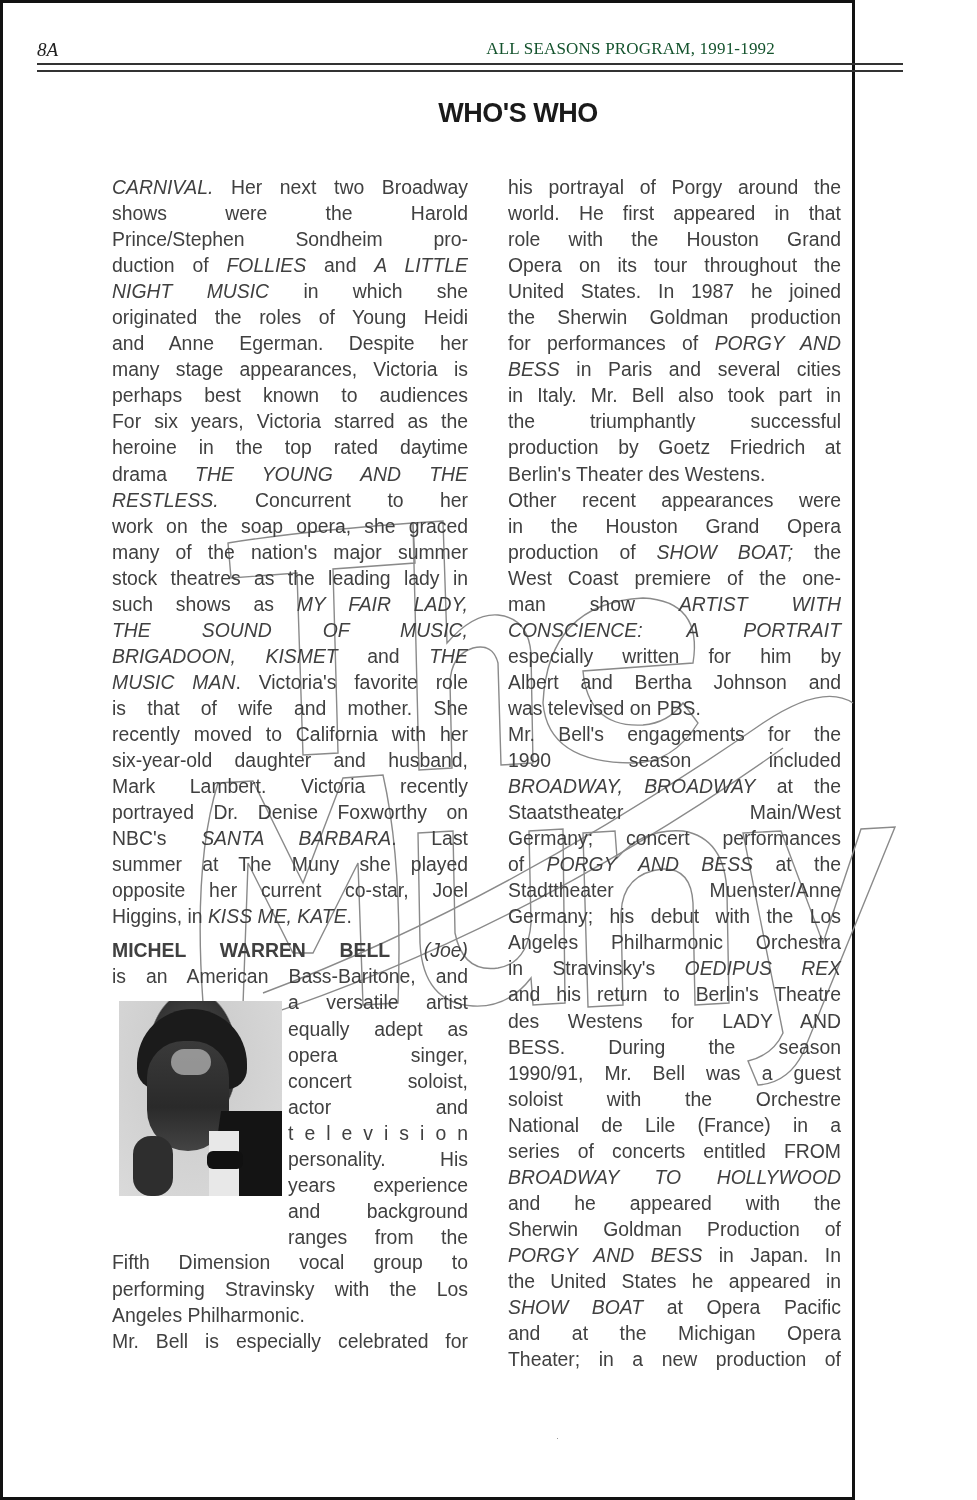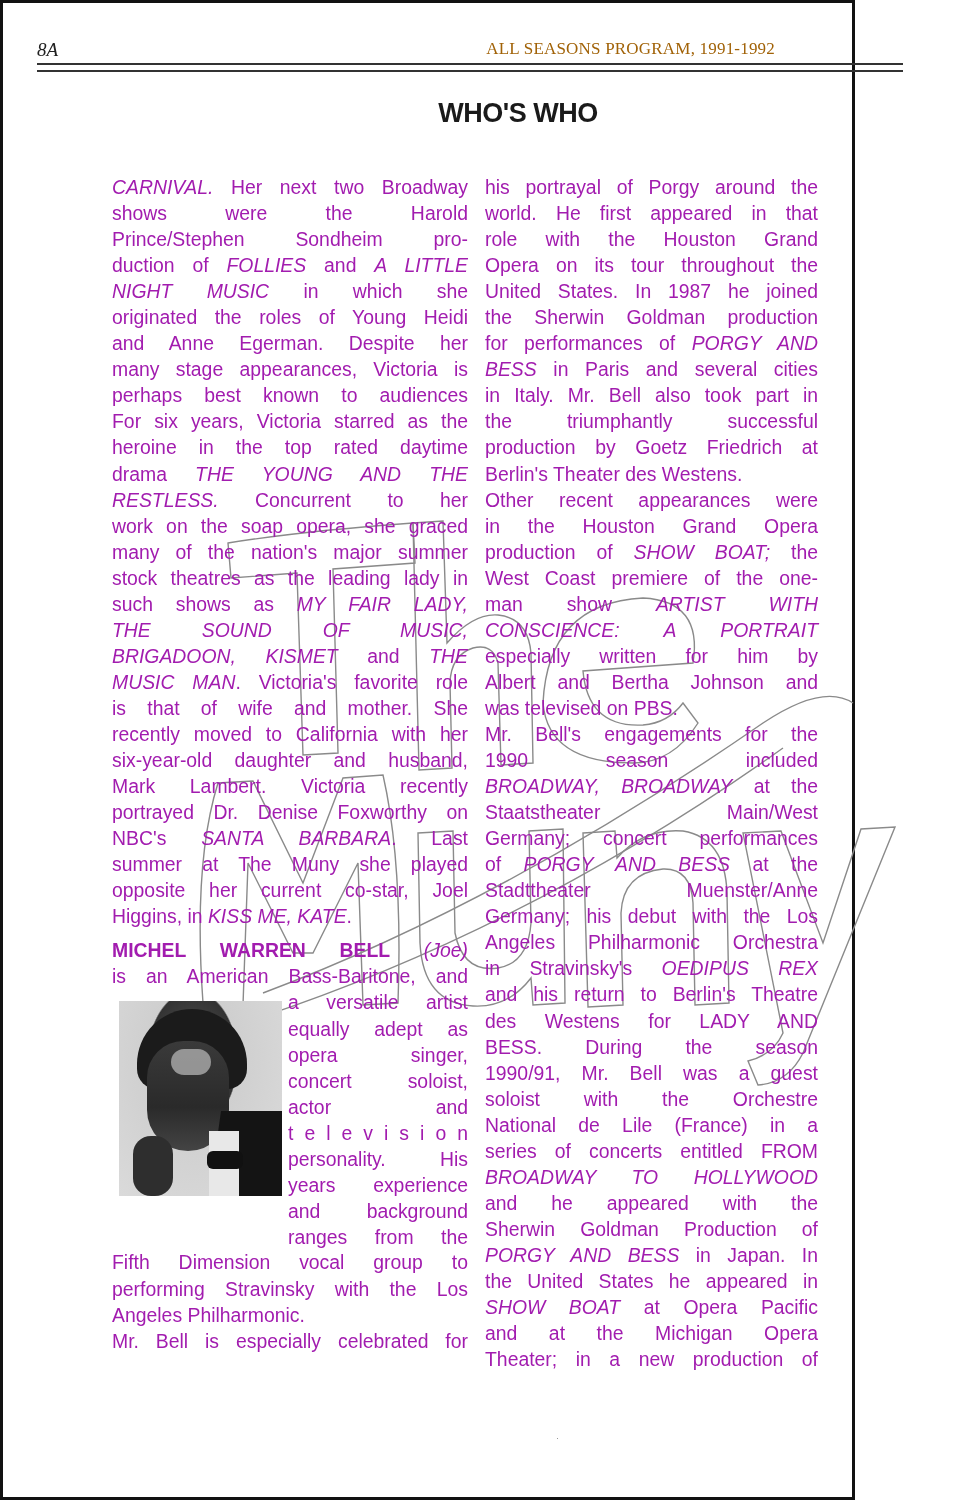--- a/index.html
+++ b/index.html
@@ -1,25 +1,25 @@
 <!DOCTYPE html>
 <html><head>
 <meta charset="utf-8">
 <style>
   html, body { margin: 0; padding: 0; background: #ffffff; }
   body { width: 977px; height: 1500px; position: relative; overflow: hidden; }
   .frame { position: absolute; left: 0; top: 0; width: 855px; height: 1500px; box-sizing: border-box; border: 3px solid #111; background: #fff; }
   .hdr-left { position: absolute; left: 34px; top: 36px; font-family: "Liberation Serif", serif; font-style: italic; font-size: 19px; color: #222; }
-  .hdr-right { position: absolute; right: 77px; top: 36px; font-family: "Liberation Serif", serif; font-size: 17px; letter-spacing: 0.2px; color: #a16207; }
+  .hdr-right { position: absolute; right: 77px; top: 36px; font-family: "Liberation Serif", serif; font-size: 17px; letter-spacing: 0.2px; color: #14532d; }
   .rule1 { position: absolute; left: 34px; width: 866px; top: 60px; height: 0; border-top: 2px solid #333; }
   .rule2 { position: absolute; left: 34px; width: 866px; top: 67px; height: 0; border-top: 2px solid #333; }
   .title { position: absolute; left: 0; width: 1030px; text-align: center; top: 95px; font-family: "Liberation Sans", sans-serif; font-weight: bold; font-size: 27px; color: #1a1a1a; letter-spacing: -0.5px; }
-  .col { position: absolute; top: 171px; width: 356px; font-family: "Liberation Sans", sans-serif; font-size: 19.4px; line-height: 26.05px; color: #a21caf; }
+  .col { position: absolute; top: 171px; width: 356px; font-family: "Liberation Sans", sans-serif; font-size: 19.4px; line-height: 26.05px; color: #404040; }
   .col-left { left: 109px; }
-  .col-right { left: 482px; width: 333px; }
+  .col-right { left: 505px; width: 333px; }
   .line { display: block; white-space: nowrap; text-align: justify; text-align-last: justify; height: 26.05px; }
   .line.last { text-align-last: left; }
   .it { font-style: italic; }
   .bold { font-weight: bold; }
   .photo-row { position: relative; height: 260px; }
   .photo { position: absolute; left: 7px; top: 12px; width: 163px; height: 195px; background: radial-gradient(ellipse at 45% 30%, #555 0%, #333 35%, #cfcfcf 36%, #dcdcdc 100%); overflow: hidden; }
   .photo .hair { position: absolute; left: 18px; top: 8px; width: 110px; height: 80px; border-radius: 55px 55px 20px 20px; background: #1b1b1b; }
   .photo .face { position: absolute; left: 28px; top: 40px; width: 82px; height: 110px; border-radius: 40px 40px 45px 45px; background: linear-gradient(180deg,#3a3a3a,#2a2a2a 60%,#444); }
   .photo .forehead { position: absolute; left: 52px; top: 48px; width: 40px; height: 26px; border-radius: 20px; background: #bdbdbd; opacity: .7; }
   .photo .suit { position: absolute; left: 95px; top: 110px; width: 90px; height: 100px; background: #141414; transform: skewX(-8deg); }

